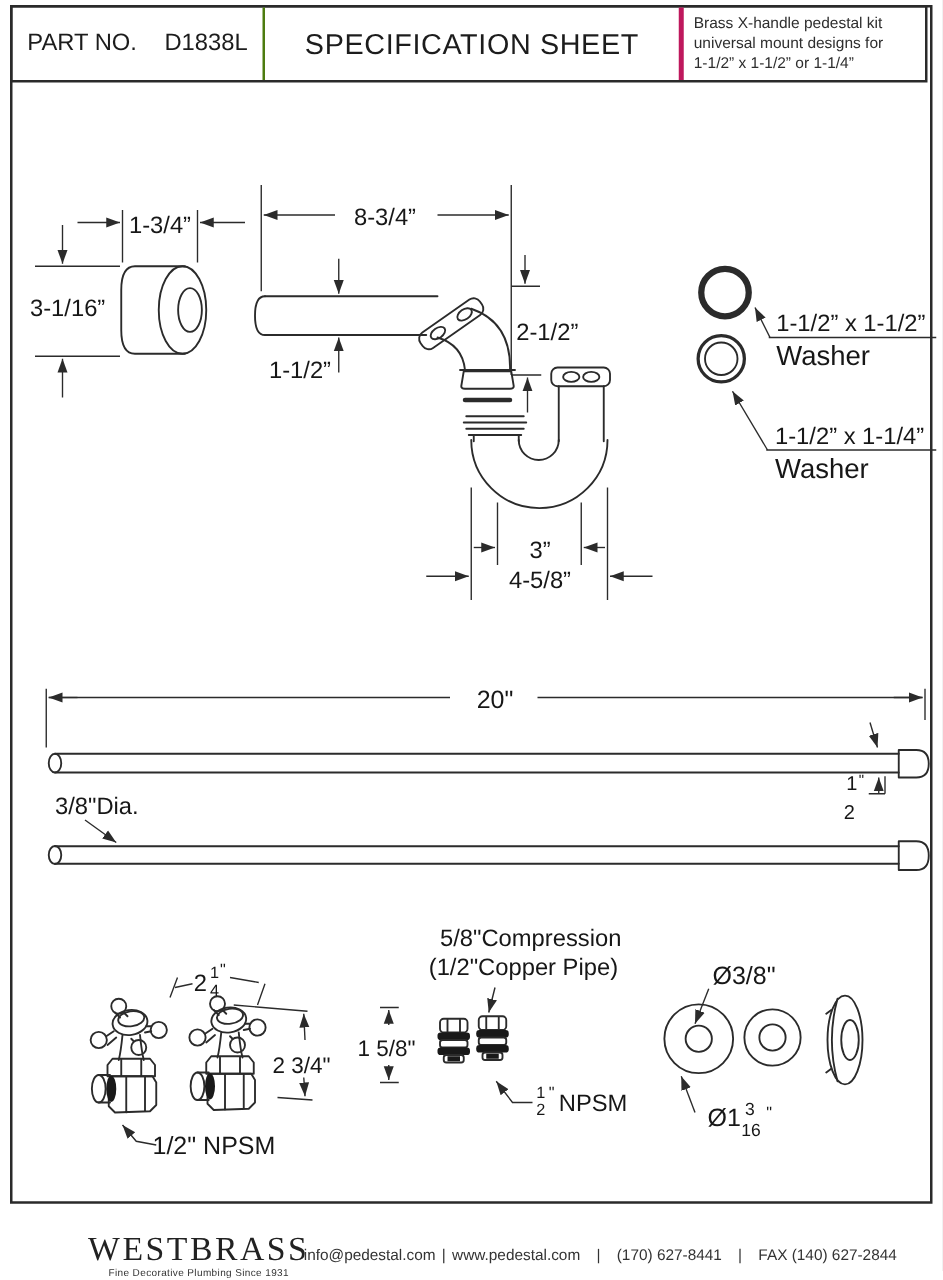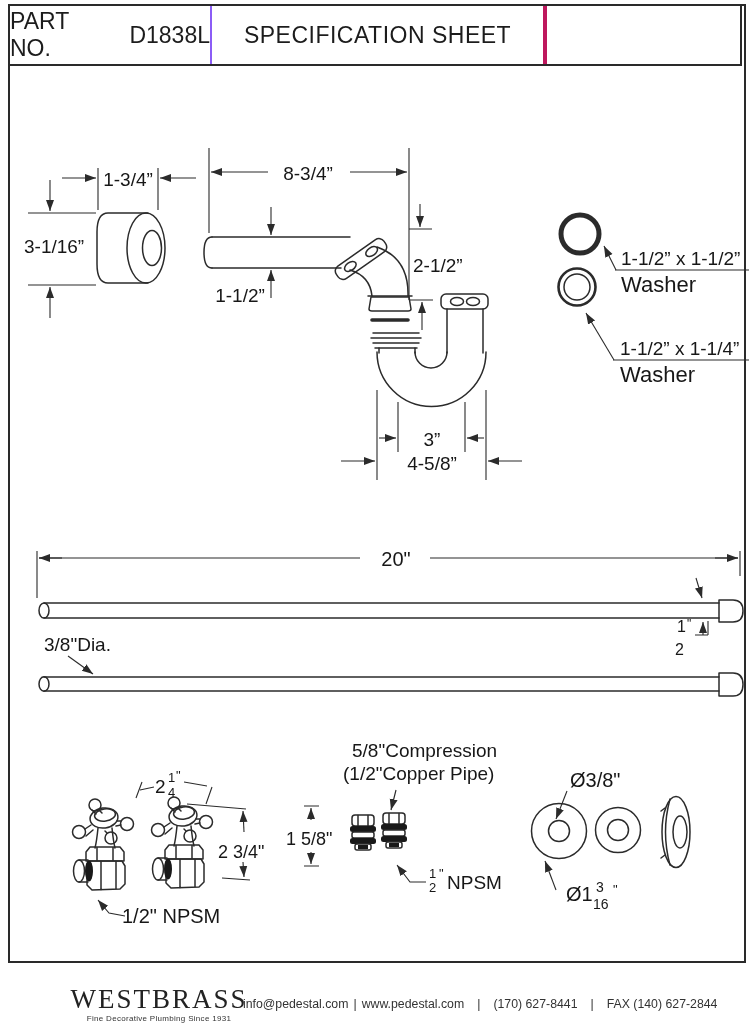--- a/index.html
+++ b/index.html
@@ -3,21 +3,21 @@
 <meta charset="utf-8">
 <style>
   html,body{margin:0;padding:0;background:#e8e8e8;}
   .page{position:relative;width:754px;height:1024px;background:#ffffff;overflow:hidden;
         font-family:"Liberation Sans",sans-serif;color:#1c1c1c;}
   
   .outer-box{position:absolute;left:8px;top:4px;width:734px;height:955px;border:2px solid #2a2a2a;}
   .header{position:absolute;left:8px;top:4px;width:734px;height:62px;border:2px solid #2a2a2a;
           box-sizing:border-box;display:flex;}
   .h-cell{box-sizing:border-box;display:flex;align-items:center;justify-content:center;}
-  .h-left{width:202px;border-right:2px solid #8b5cf6;font-size:23px;}
+  .h-left{width:202px;border-right:2px solid #4d7c0f;font-size:19px;}
   .h-left .val{margin-left:22px;}
   .h-mid{width:335px;border-right:4px solid #be185d;font-size:23px;letter-spacing:.5px;}
   .h-right{flex:1;flex-direction:column;align-items:flex-start;justify-content:flex-start;
            padding:5px 6px 0 8px;font-size:12.4px;line-height:1.28;color:#2e2e2e;}
   
   svg.drawing{position:absolute;left:0;top:0;}
   .ln{fill:none;stroke:#2b2b2b;stroke-width:1.5;stroke-linecap:round;stroke-linejoin:round;}
   .thick{stroke-width:3.6;}
   .dim{fill:none;stroke:#2b2b2b;stroke-width:1.1;stroke-linecap:butt;}
   text{fill:#171717;}
@@ -46,20 +46,25 @@
   <div class="outer-box"></div>
 
   <div class="header">
     <div class="h-cell h-left">
       <span>PART NO.</span>
       <span class="val">D1838L</span>
     </div>
     <div class="h-cell h-mid">
       <span>SPECIFICATION SHEET</span>
     </div>
+    <div class="h-cell h-right">
+      <span>Brass X-handle pedestal kit</span>
+      <span>universal mount designs for</span>
+      <span>1-1/2” x 1-1/2” or 1-1/4”</span>
+    </div>
   </div>
 
   <svg class="drawing" width="754" height="1024" viewBox="0 0 754 1024">
     <defs>
       <marker id="mA" markerWidth="13" markerHeight="11" refX="11" refY="5" orient="auto" markerUnits="userSpaceOnUse">
         <path d="M0,1 L11,5 L0,9 Z" fill="#2b2b2b"></path>
       </marker>
     </defs>
 
     <g>

